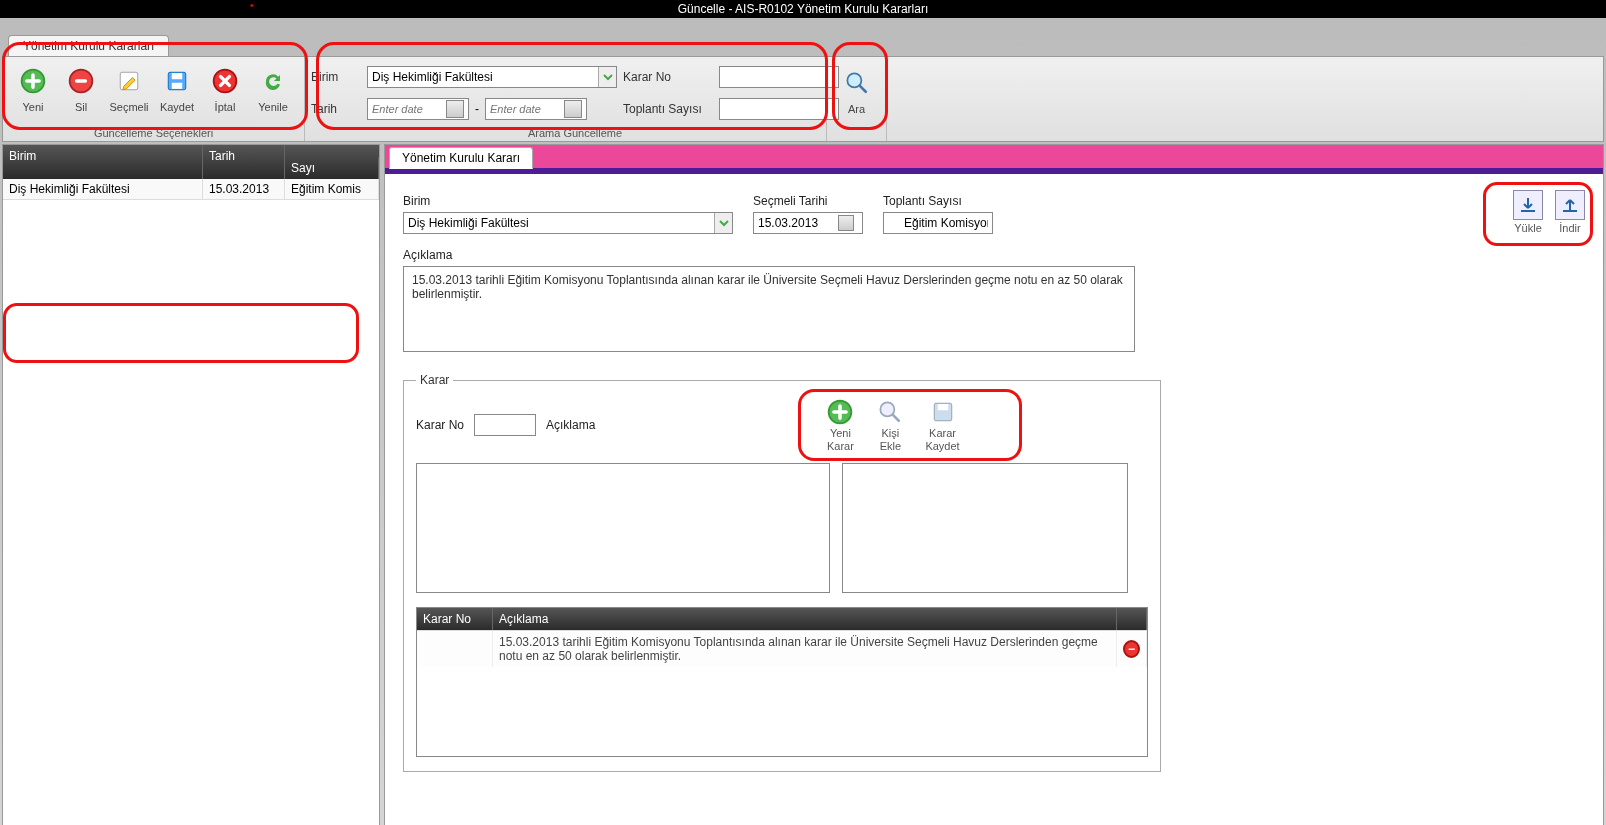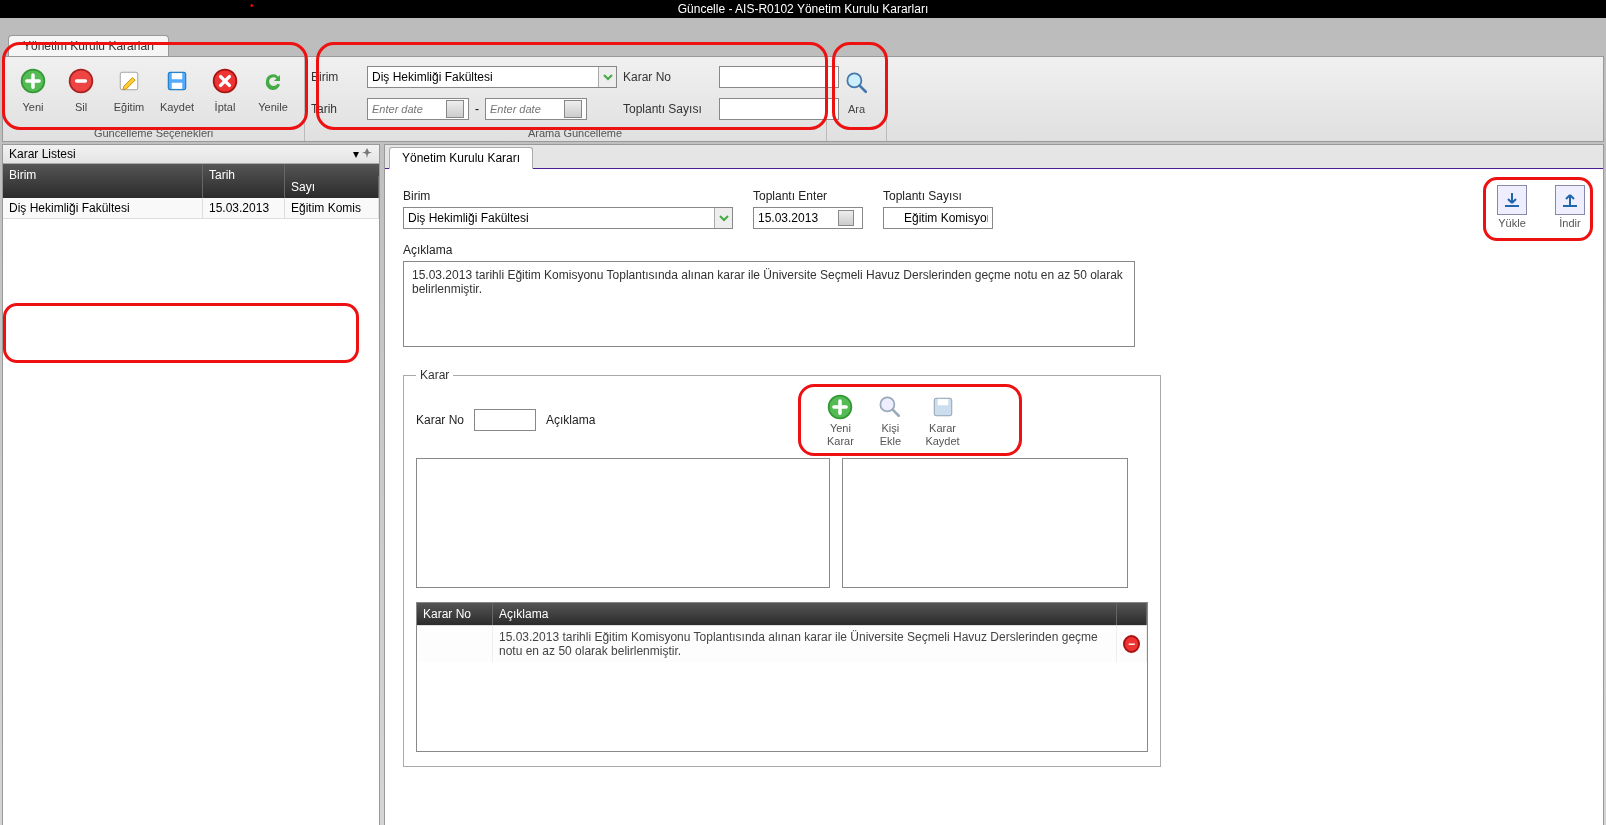--- a/index.html
+++ b/index.html
@@ -46,33 +46,33 @@
 
   .grid-head { display: flex; background: linear-gradient(#555,#2b2b2b); color: #fff; font-size: 12px; }
   .grid-head div { padding: 4px 6px; border-right: 1px solid #666; }
   .gh-birim { width: 200px; } .gh-tarih { width: 82px; } .gh-sayi { flex: 1; margin-top: 12px; }
   .grid-row { display: flex; font-size: 12px; background: #f9f9f9; }
   .grid-row div { padding: 3px 6px; border-right: 1px solid #ddd; border-bottom: 1px solid #ddd; overflow: hidden; white-space: nowrap; }
   .gr-birim { width: 200px; } .gr-tarih { width: 82px; } .gr-sayi { flex: 1; }
   .hl-row { border: 3px solid #e11; border-radius: 14px; position: absolute; left: 0; top: 158px; width: 356px; height: 60px; pointer-events: none; }
 
   .right-pane { flex: 1; background: #fff; border: 1px solid #999; display: flex; flex-direction: column; }
-  .sub-tab-strip { display: flex; background: #e5e5e5; border-bottom: 1px solid #4c1d95; padding: 2px 12px 0 4px; }
+  .sub-tab-strip { display: flex; background: #ec4899; border-bottom: 6px solid #4c1d95; padding: 2px 12px 0 4px; }
   .sub-tab { background: #fff; border: 1px solid #aaa; border-bottom: 1px solid #fff; border-radius: 3px 3px 0 0; padding: 3px 12px; font-size: 12px; margin-bottom: -1px; }
 
   .form-area { padding: 16px 18px; position: relative; }
   .form-row1 { display: flex; align-items: flex-end; gap: 20px; }
   .fcol { display: flex; flex-direction: column; gap: 4px; }
   .flabel { font-size: 12px; color: #222; }
   .birim-combo { width: 330px; }
   .tarih-box { width: 110px; display: flex; border: 1px solid #888; height: 22px; background: #fff; align-items: center; }
   .tarih-box input { border: none; width: 84px; padding: 0 4px; font-size: 12px; outline: none; }
   .sayi-in { width: 110px; padding-left: 20px; }
 
-  .yukle-indir { display: flex; gap: 28px; margin-left: auto; text-align: right; }
+  .yukle-indir { display: flex; gap: 12px; margin-left: auto; text-align: right; }
   .file-btn { display: flex; flex-direction: column; align-items: center; cursor: pointer; }
   .file-btn .fi { width: 30px; height: 30px; border: 1px solid #88a; background: #eef; display: flex; align-items: center; justify-content: center; }
   .file-btn .flbl { font-size: 11px; color: #555; margin-top: 2px; }
   .hl-file { border: 3px solid #e11; border-radius: 14px; position: absolute; right: 10px; top: 8px; width: 110px; height: 64px; pointer-events: none; }
 
   .aciklama-area { margin-top: 14px; }
   .aciklama-ta { width: 732px; height: 86px; border: 1px solid #888; padding: 6px 8px; font-size: 12px; color: #333; resize: none; font-family: Arial; }
 
   fieldset.karar { border: 1px solid #aaa; margin-top: 18px; padding: 10px 12px 14px 12px; width: 740px; position: relative; }
   fieldset.karar legend { font-size: 12px; color: #333; padding: 0 4px; }
@@ -133,21 +133,21 @@
       </span>
       <span class="lbl">Sil</span>
     </div>
     <div class="ribbon-btn">
       <span class="icon-wrap">
         <svg class="sv" viewBox="0 0 32 32">
             <rect x="6" y="6" width="20" height="20" rx="2" fill="#fff" stroke="#999"></rect>
             <path d="M10 22l10-10 3 3-10 10-4 1z" fill="#fc3" stroke="#c80"></path>
           </svg>
       </span>
-      <span class="lbl">Eğitim</span>
+      <span class="lbl">Seçmeli</span>
     </div>
     <div class="ribbon-btn">
       <span class="icon-wrap">
         <svg class="sv" viewBox="0 0 32 32">
             <rect x="6" y="6" width="20" height="20" rx="2" fill="#5af" stroke="#06a"></rect>
             <rect x="10" y="7" width="12" height="7" fill="#fff"></rect>
             <rect x="10" y="18" width="12" height="7" fill="#fff"></rect>
           </svg>
       </span>
       <span class="lbl">Kaydet</span>
@@ -214,29 +214,20 @@
     </div>
   </div>
 </div>
 
 <div class="highlight hl1"></div>
 <div class="highlight hl2"></div>
 <div class="highlight hl3"></div>
 
 <div class="workspace">
   <div class="left-pane">
-    <div class="pane-title">
-      <span>Karar Listesi</span>
-      <span class="tools">
-        <span>▾</span>
-        <span class="pin"><svg width="12" height="12" viewBox="0 0 12 12">
-              <path d="M6 1l2 4h3l-4 2-1 4-1-4-4-2h3z" fill="#777"></path>
-            </svg></span>
-      </span>
-    </div>
     <div class="grid-head">
       <div class="gh-birim">Birim</div>
       <div class="gh-tarih">Tarih</div>
       <div class="gh-sayi">Sayı</div>
     </div>
     <div class="grid-row">
       <div class="gr-birim">Diş Hekimliği Fakültesi</div>
       <div class="gr-tarih">15.03.2013</div>
       <div class="gr-sayi">Eğitim Komis</div>
     </div>
@@ -254,21 +245,21 @@
           <div class="combo birim-combo">
             <input value="Diş Hekimliği Fakültesi" style="">
             <div class="cbtn">
                 <svg width="10" height="10" viewBox="0 0 10 10">
                   <path d="M1 3l4 4 4-4" fill="none" stroke="#4a4" stroke-width="2"></path>
                 </svg>
               </div>
           </div>
         </div>
         <div class="fcol">
-          <span class="flabel">Toplantı Enter</span>
+          <span class="flabel">Seçmeli Tarihi</span>
           <div class="tarih-box">
             <input value="15.03.2013" style="">
             <span class="cal" style="border:1px solid #888;width:16px;height:16px;margin-right:2px;background:linear-gradient(#eee,#ccc)"></span>
           </div>
         </div>
         <div class="fcol">
           <span class="flabel">Toplantı Sayısı</span>
           <input class="txt sayi-in" value="Eğitim Komisyonu" style="">
         </div>
         <div class="yukle-indir">

